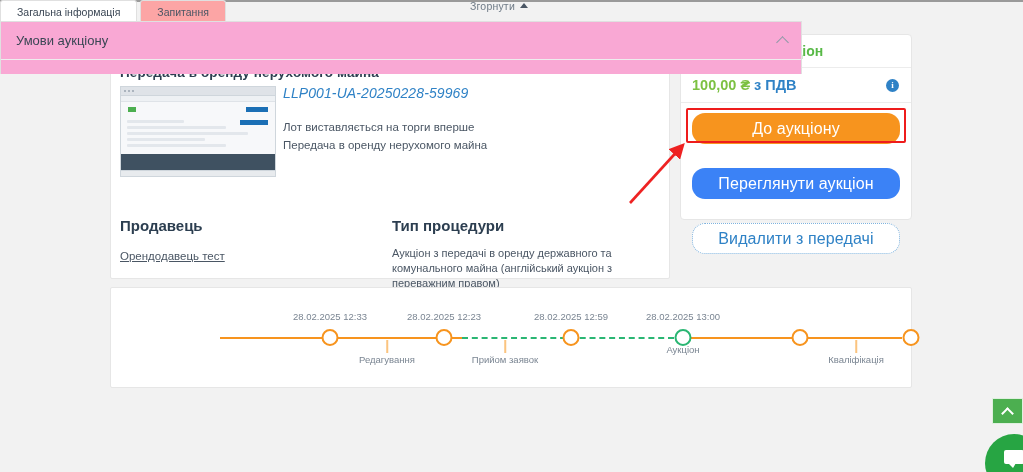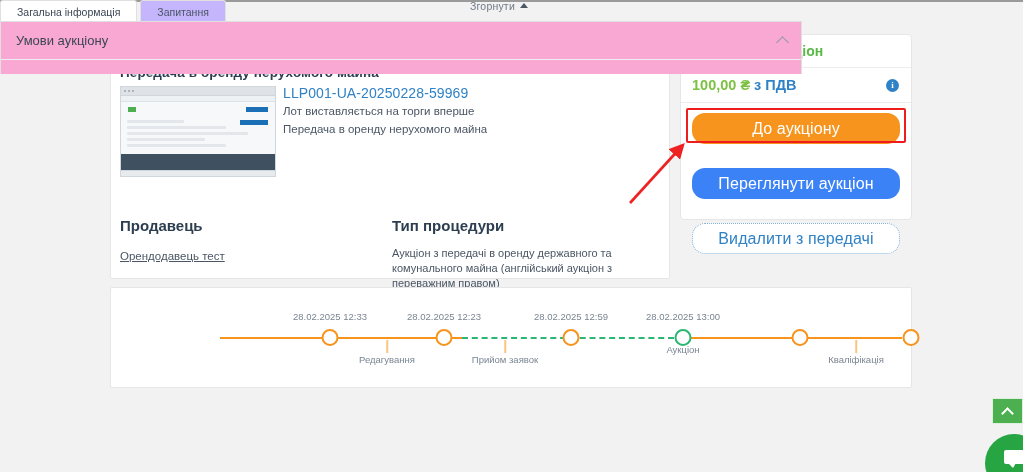--- a/index.html
+++ b/index.html
@@ -86,21 +86,21 @@
   .thumb .t-row.w55 { width: 55%; } .thumb .t-row.w85 { width: 85%; }
   .thumb .t-green { position:absolute; left:7px; top:5px; width: 8px;height:5px;background:#4caf50;}
   .thumb .t-bluebtn { position:absolute; right:7px; top:5px; width: 22px;height:5px;background:#1b6fb5;}
   .thumb .t-bluebtn2 { position:absolute; right:7px; top:18px; width: 28px;height:5px;background:#1b6fb5;}
   .thumb .t-footer { position:absolute; left:0; bottom:0; width:100%; height: 22px; background:#3f5161;}
   .thumb .t-taskbar { position:absolute; left:0; bottom:0; width:100%; height: 6px; background:#e8ebee; border-top:1px solid #cfd6dc;}
 
   
   .lot-meta { position: absolute; left: 172px; top: 48px; width: 360px; }
   .lot-meta .num { font-size: 11px; color: #4a5664; margin-bottom: 4px; }
-  .lot-meta .code { font-size: 14px; color: #2f82c6; margin-bottom: 4px; letter-spacing:.1px;}
+  .lot-meta .code { font-size: 14px; color: #2f82c6; margin-bottom: 20px; letter-spacing:.1px;font-style:italic;}
   .lot-meta .line { font-size: 11.5px; color: #4a5664; margin-bottom: 6px; }
   .lot-meta .objline { font-size: 11.5px; color: #4a5664; }
   .lot-meta .objline a { color: #2f82c6; font-weight: bold; }
 
   
   .col-seller { position: absolute; left: 9px; top: 180px; width: 270px; }
   .col-proc   { position: absolute; left: 281px; top: 180px; width: 260px; }
   .col-h { font-size: 15px; color: #2c3e50; font-weight: bold; margin-bottom: 12px; }
   .col-link { font-size: 11.5px; color: #4a5664; text-decoration: underline; }
   .col-text { font-size: 11px; color: #4a5664; line-height: 15px; }
@@ -158,21 +158,21 @@
     position: absolute; top: 66px; font-size: 9.5px; color: #7a8592;
     transform: translateX(-50%); white-space: nowrap;
   }
   .tl-label.under { top: 56px; }
 
   
   .tabs { position: absolute; left: 0; top: 0; display: flex; align-items: flex-end; }
   .tab {
     height: 22px; padding: 0 16px; font-size: 10.5px; color: #4a5664;
     display: flex; align-items: center; border: 1px solid #e0e0e0;
-    border-bottom: none; border-radius: 3px 3px 0 0; background: #c4b5fd;
+    border-bottom: none; border-radius: 3px 3px 0 0; background: #fca5a5;
     margin-right: 3px;
   }
   .tab.active { background: #fff; color: #3a4654; border-color: #e0e0e0; }
   .tab-panel {
     position: absolute; left: 0; top: 21px; width: 802px; height: 53px;
     background: #f9a8d4; border: 1px solid #e0e0e0; border-bottom: none;
   }
   .panel-head {
     height: 38px; display: flex; align-items: center; justify-content: space-between;
     padding: 0 14px 0 15px; border-bottom: 1px solid #eee;

